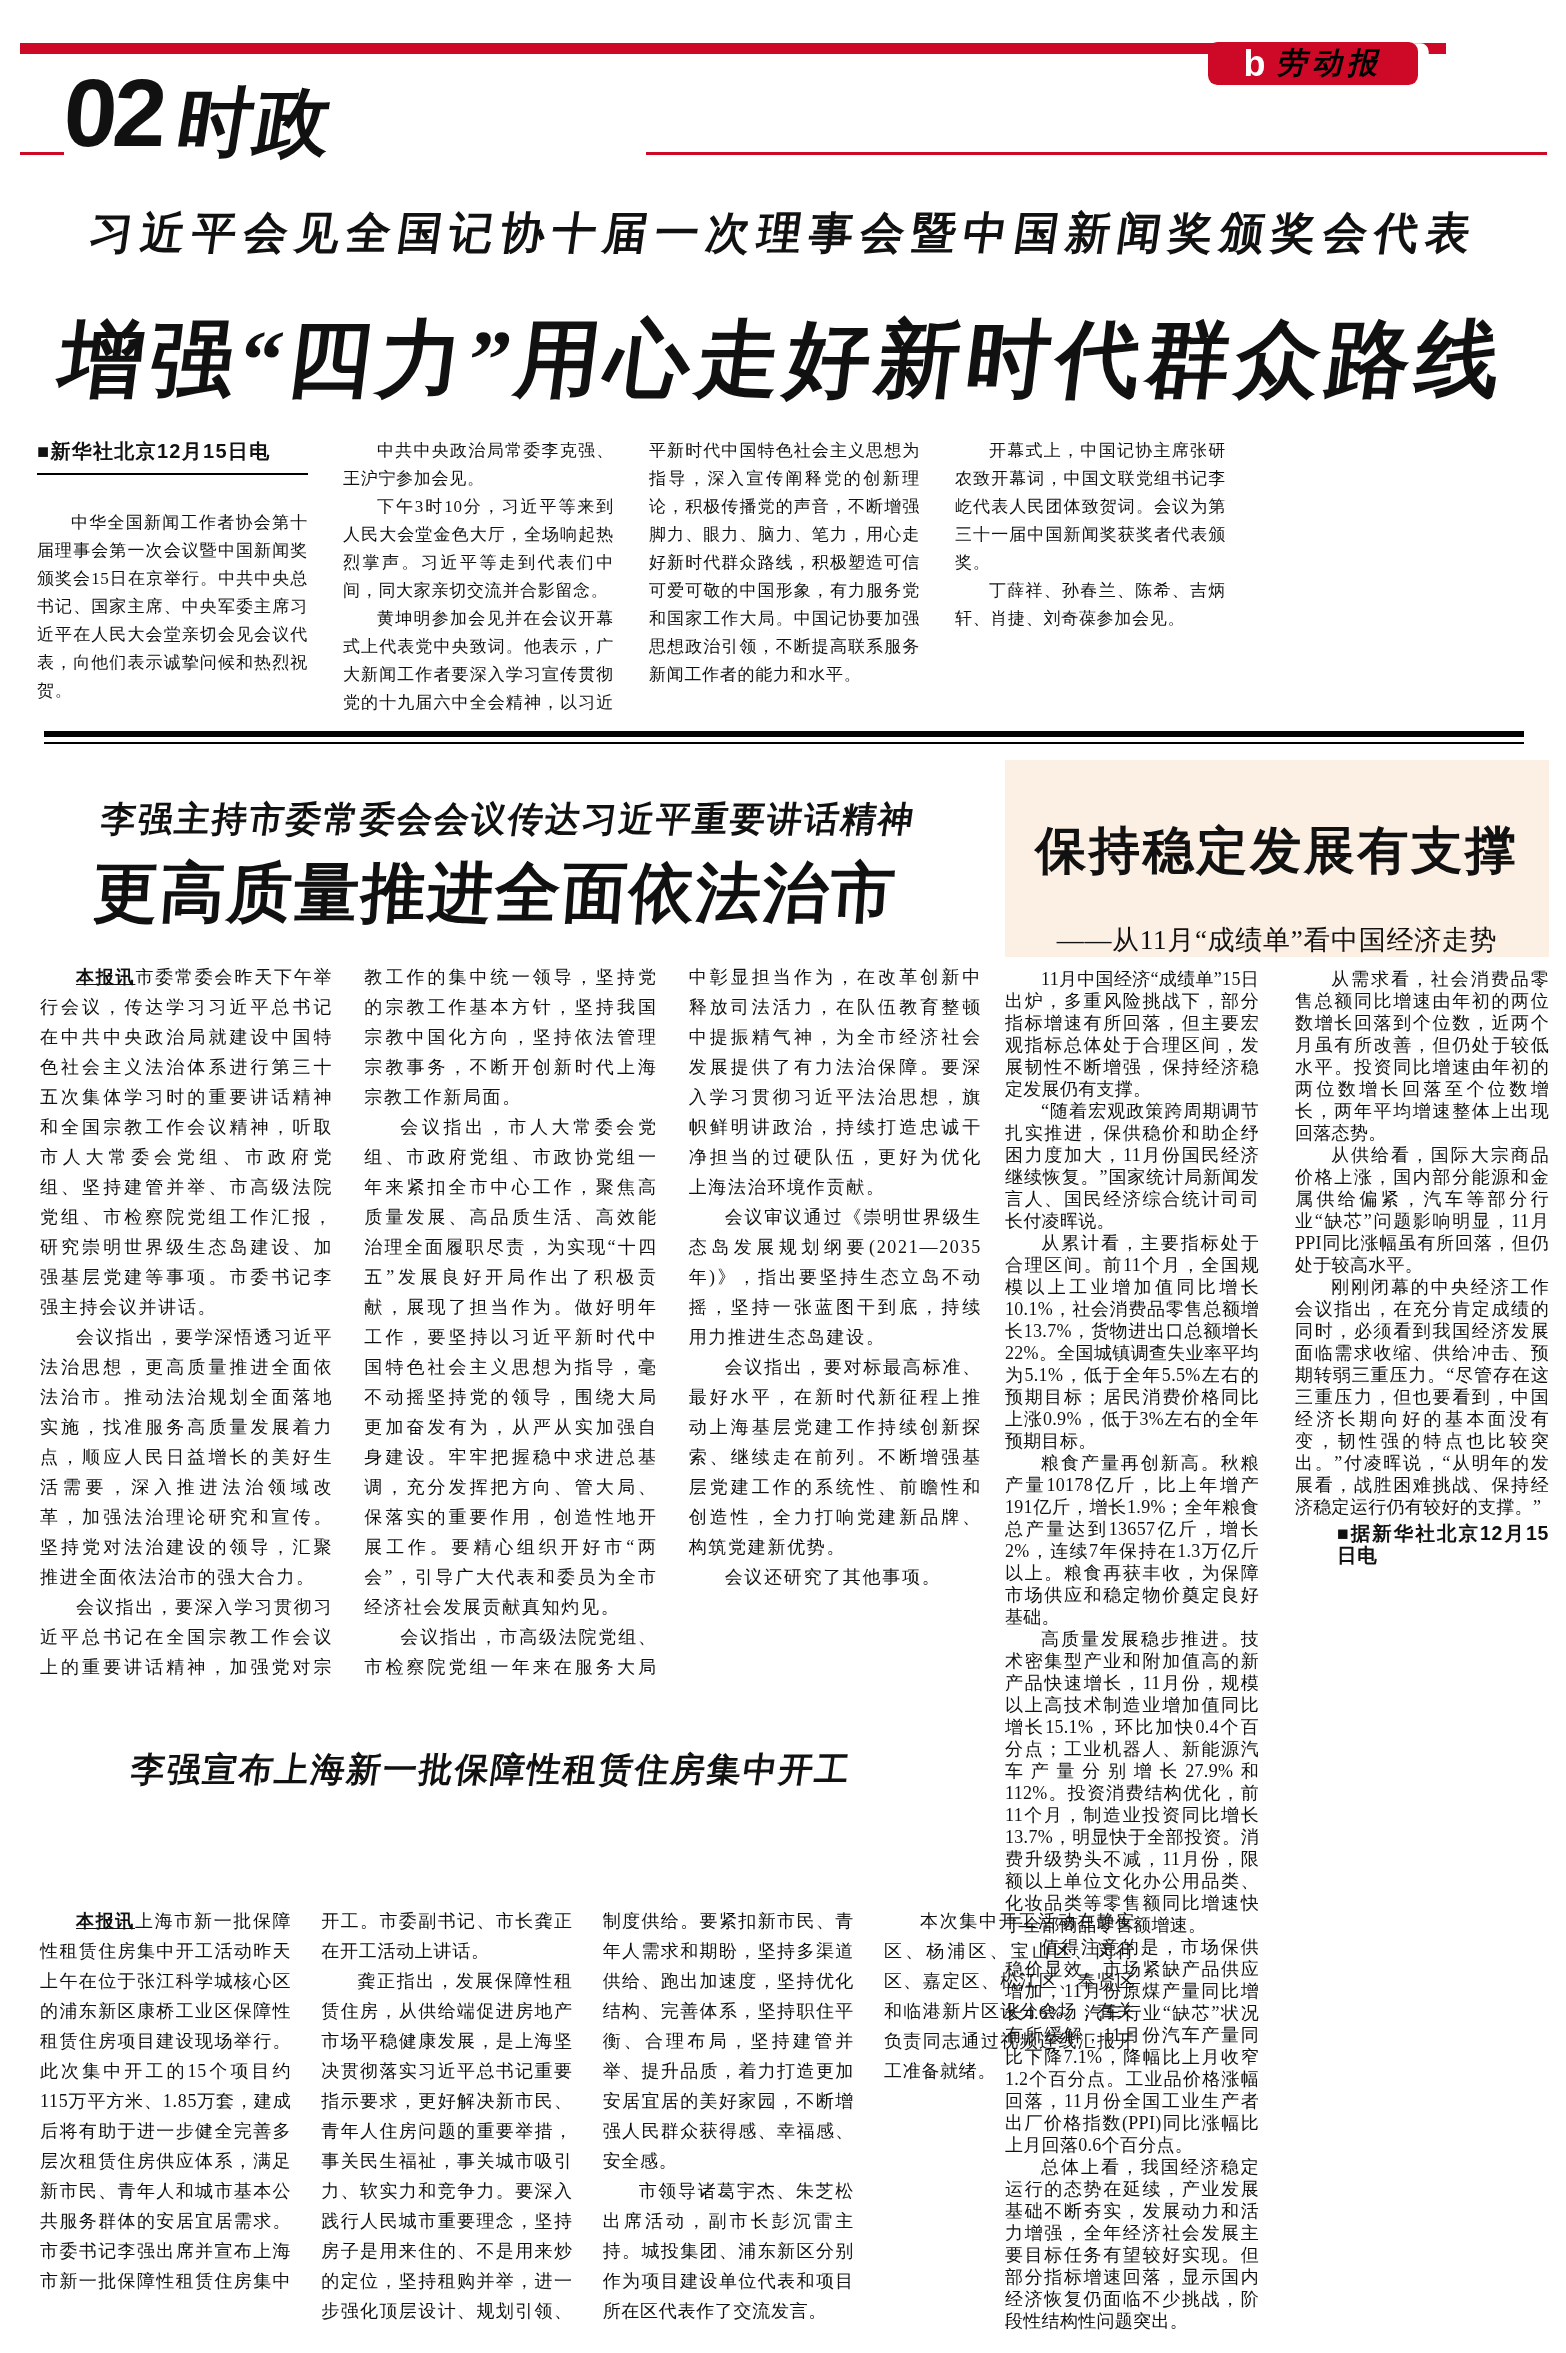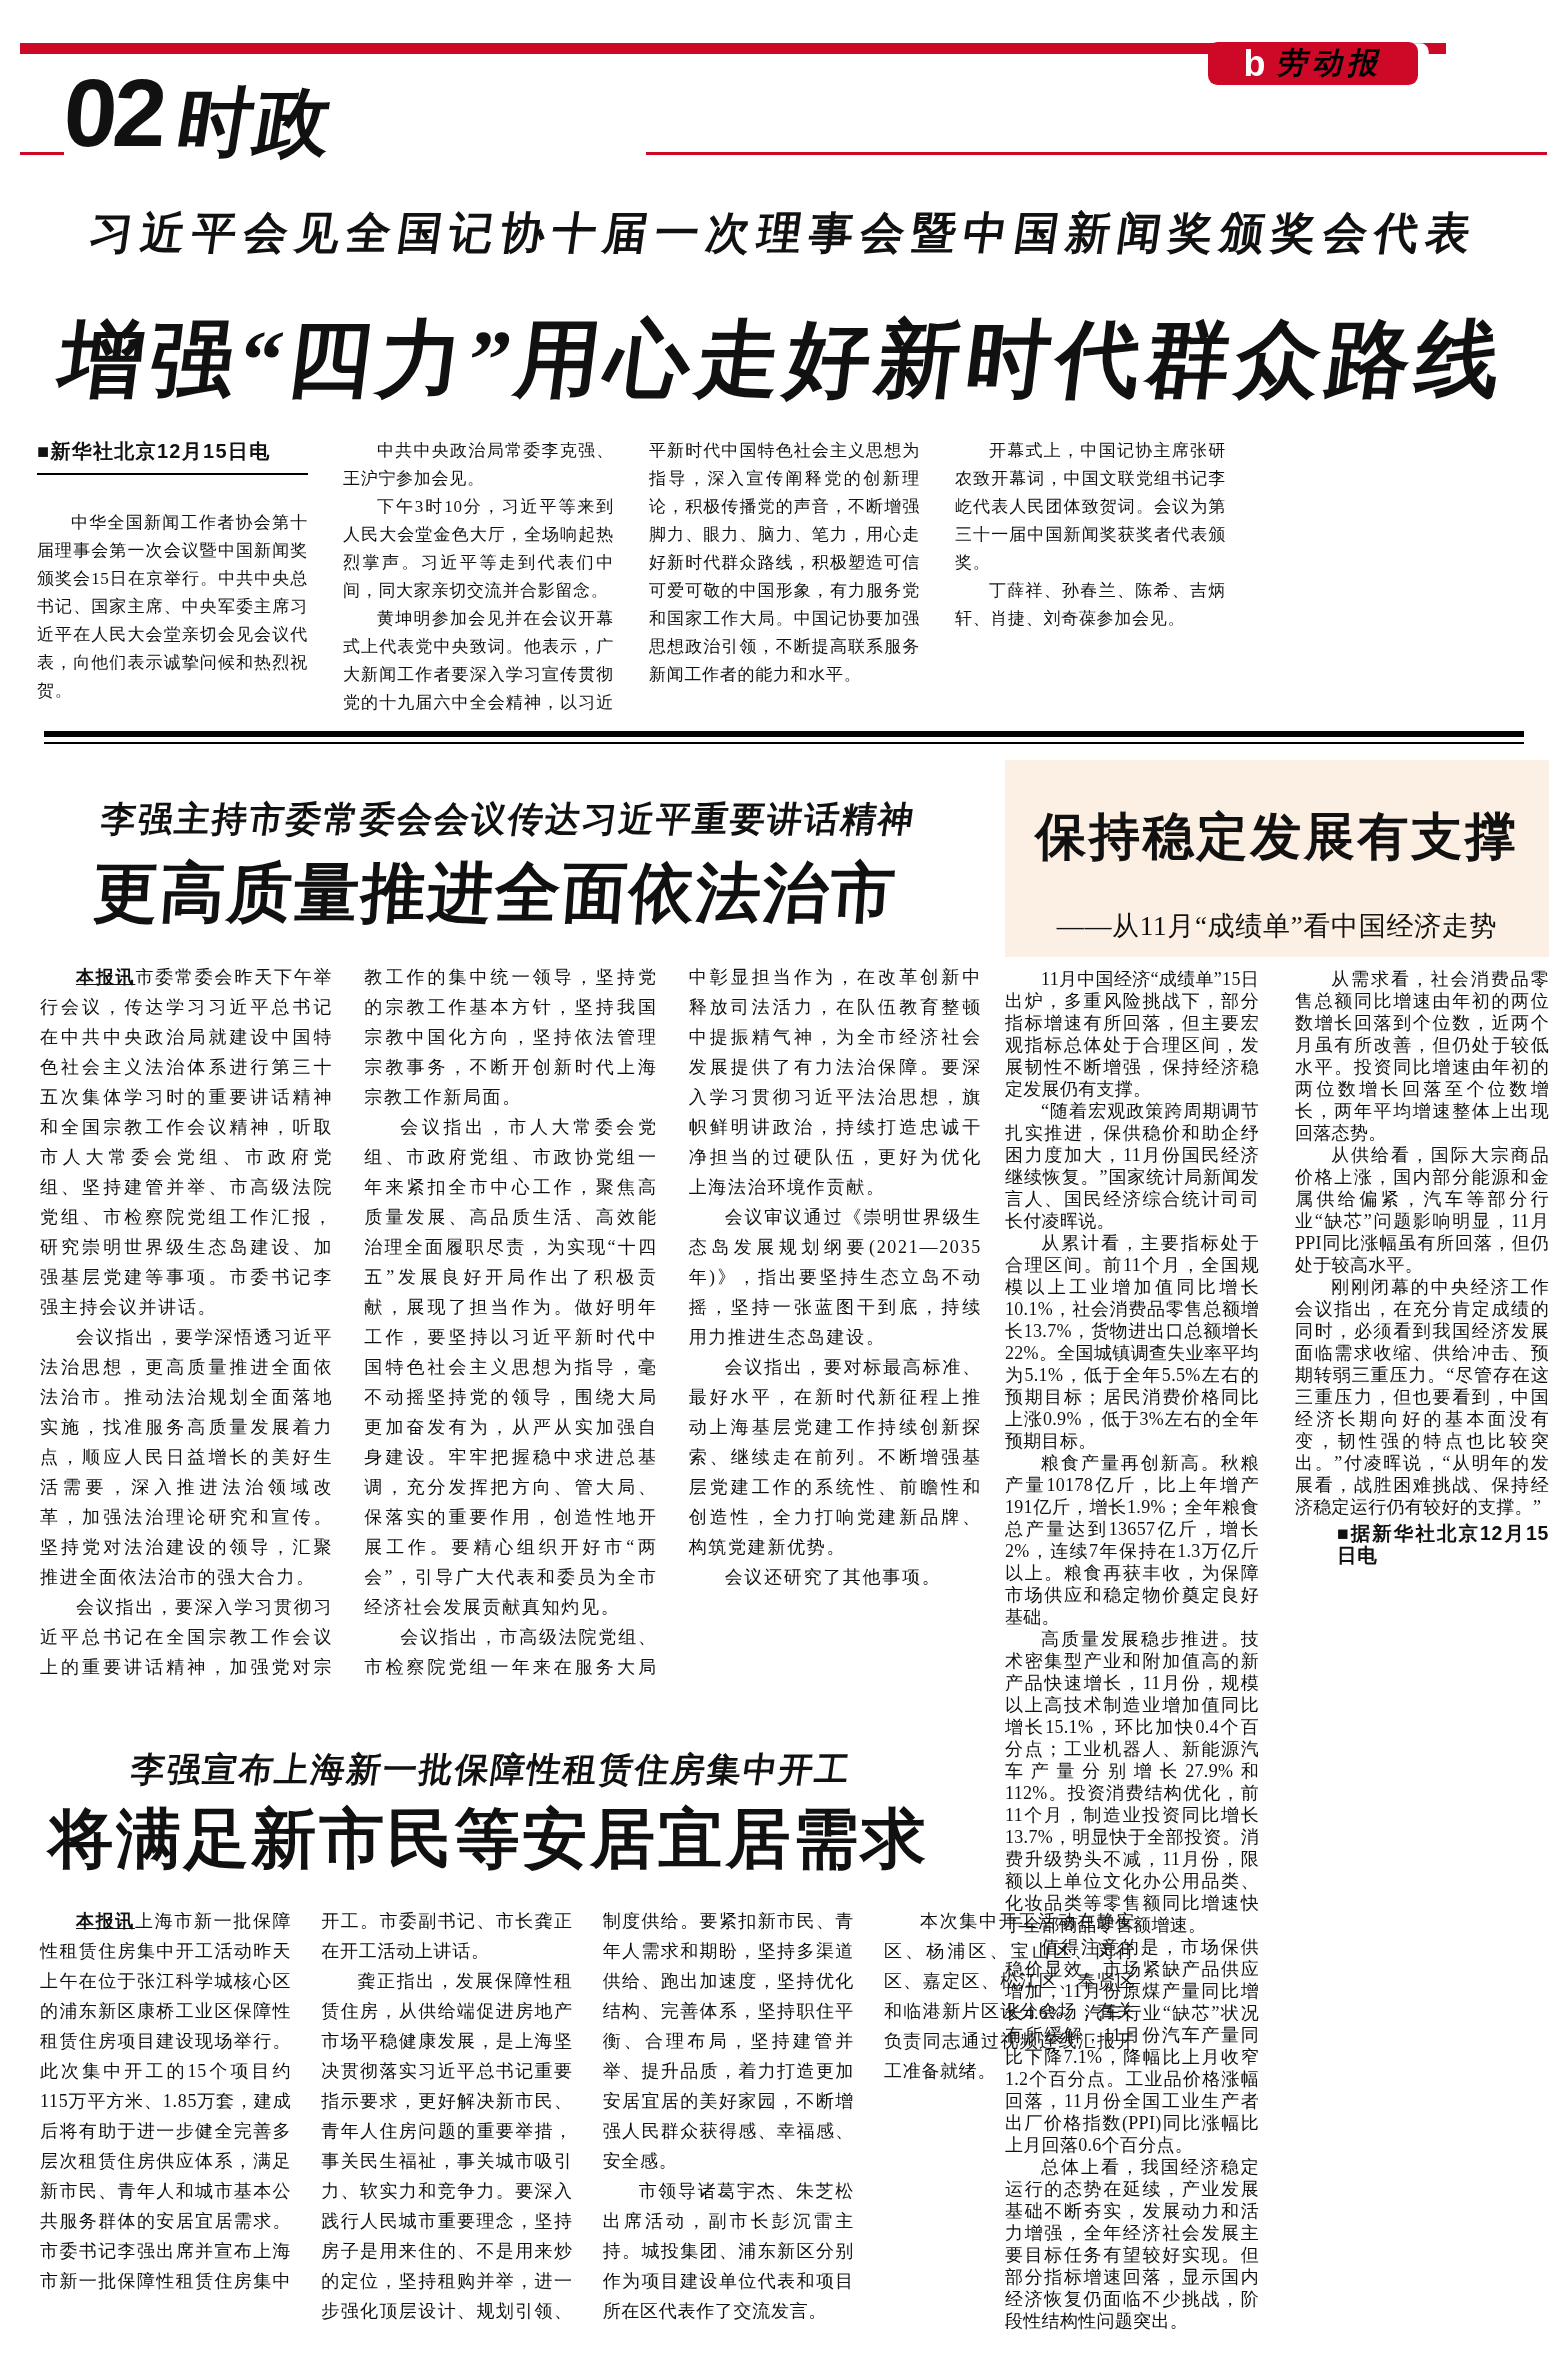--- a/index.html
+++ b/index.html
@@ -52,21 +52,21 @@
   .a3-kicker{position:absolute;left:131px;top:1747px;
         font-family:"Liberation Sans",sans-serif;font-weight:700;font-size:34px;
         letter-spacing:2px;transform:skewX(-8deg);}
   .a3-headline{position:absolute;left:47px;top:1795px;width:883px;text-align:center;
         font-weight:900;font-size:65px;letter-spacing:2.7px;}
   .a3-body{position:absolute;left:40px;top:1906px;width:814px;height:437px;
         column-count:3;column-gap:30px;column-fill:auto;
         font-size:18px;line-height:30px;letter-spacing:0.7px;text-align:justify;}
   
   .sidebar{position:absolute;left:1005px;top:760px;width:544px;}
-  .sb-box{height:197px;background:#fcefe3;text-align:center;box-sizing:border-box;padding-top:43px;}
+  .sb-box{height:197px;background:#fcefe3;text-align:center;box-sizing:border-box;padding-top:57px;}
   .sb-headline{font-weight:900;font-size:51px;letter-spacing:2.7px;}
   .sb-subtitle{font-size:27px;margin-top:36px;letter-spacing:0.7px;}
   .sb-body{margin-top:10.8px;height:1373px;column-count:2;column-gap:36px;column-fill:auto;
         font-size:18px;line-height:22px;letter-spacing:0.3px;text-align:justify;}
   .sb-source{font-family:"Liberation Sans",sans-serif;font-weight:700;font-size:19.5px;
         text-indent:0;margin-top:4px;letter-spacing:0.7px;margin-left:42px;}
   
   p{margin:0;text-indent:2em;}
   .lead-label{font-weight:700;margin-right:0;text-decoration:underline;}
   .bind-list{display:contents;}
@@ -98,21 +98,20 @@
   <div class="double-rule"></div>
 
   <div class="a2-kicker">李强主持市委常委会会议传达习近平重要讲话精神</div>
   <div class="a2-headline">更高质量推进全面依法治市</div>
   <div class="a2-body">
     <p><b class="lead-label">本报讯</b><span>市委常委会昨天下午举行会议，传达学习习近平总书记在中共中央政治局就建设中国特色社会主义法治体系进行第三十五次集体学习时的重要讲话精神和全国宗教工作会议精神，听取市人大常委会党组、市政府党组、坚持建管并举、市高级法院党组、市检察院党组工作汇报，研究崇明世界级生态岛建设、加强基层党建等事项。市委书记李强主持会议并讲话。</span></p>
     <div class="bind-list"><p>会议指出，要学深悟透习近平法治思想，更高质量推进全面依法治市。推动法治规划全面落地实施，找准服务高质量发展着力点，顺应人民日益增长的美好生活需要，深入推进法治领域改革，加强法治理论研究和宣传。坚持党对法治建设的领导，汇聚推进全面依法治市的强大合力。</p><p>会议指出，要深入学习贯彻习近平总书记在全国宗教工作会议上的重要讲话精神，加强党对宗教工作的集中统一领导，坚持党的宗教工作基本方针，坚持我国宗教中国化方向，坚持依法管理宗教事务，不断开创新时代上海宗教工作新局面。</p><p>会议指出，市人大常委会党组、市政府党组、市政协党组一年来紧扣全市中心工作，聚焦高质量发展、高品质生活、高效能治理全面履职尽责，为实现“十四五”发展良好开局作出了积极贡献，展现了担当作为。做好明年工作，要坚持以习近平新时代中国特色社会主义思想为指导，毫不动摇坚持党的领导，围绕大局更加奋发有为，从严从实加强自身建设。牢牢把握稳中求进总基调，充分发挥把方向、管大局、保落实的重要作用，创造性地开展工作。要精心组织开好市“两会”，引导广大代表和委员为全市经济社会发展贡献真知灼见。</p><p>会议指出，市高级法院党组、市检察院党组一年来在服务大局中彰显担当作为，在改革创新中释放司法活力，在队伍教育整顿中提振精气神，为全市经济社会发展提供了有力法治保障。要深入学习贯彻习近平法治思想，旗帜鲜明讲政治，持续打造忠诚干净担当的过硬队伍，更好为优化上海法治环境作贡献。</p><p>会议审议通过《崇明世界级生态岛发展规划纲要(2021—2035年)》，指出要坚持生态立岛不动摇，坚持一张蓝图干到底，持续用力推进生态岛建设。</p><p>会议指出，要对标最高标准、最好水平，在新时代新征程上推动上海基层党建工作持续创新探索、继续走在前列。不断增强基层党建工作的系统性、前瞻性和创造性，全力打响党建新品牌、构筑党建新优势。</p><p>会议还研究了其他事项。</p></div>
   </div>
 
   <div class="a3-kicker">李强宣布上海新一批保障性租赁住房集中开工</div>
-  <div class="a3-headline">将满足新市民等安居宜居需求</div>
   <div class="a3-body">
     <p><b class="lead-label">本报讯</b><span>上海市新一批保障性租赁住房集中开工活动昨天上午在位于张江科学城核心区的浦东新区康桥工业区保障性租赁住房项目建设现场举行。此次集中开工的15个项目约115万平方米、1.85万套，建成后将有助于进一步健全完善多层次租赁住房供应体系，满足新市民、青年人和城市基本公共服务群体的安居宜居需求。市委书记李强出席并宣布上海市新一批保障性租赁住房集中开工。市委副书记、市长龚正在开工活动上讲话。</span></p>
     <div class="bind-list"><p>龚正指出，发展保障性租赁住房，从供给端促进房地产市场平稳健康发展，是上海坚决贯彻落实习近平总书记重要指示要求，更好解决新市民、青年人住房问题的重要举措，事关民生福祉，事关城市吸引力、软实力和竞争力。要深入践行人民城市重要理念，坚持房子是用来住的、不是用来炒的定位，坚持租购并举，进一步强化顶层设计、规划引领、制度供给。要紧扣新市民、青年人需求和期盼，坚持多渠道供给、跑出加速度，坚持优化结构、完善体系，坚持职住平衡、合理布局，坚持建管并举、提升品质，着力打造更加安居宜居的美好家园，不断增强人民群众获得感、幸福感、安全感。</p><p>市领导诸葛宇杰、朱芝松出席活动，副市长彭沉雷主持。城投集团、浦东新区分别作为项目建设单位代表和项目所在区代表作了交流发言。</p><p>本次集中开工活动在静安区、杨浦区、宝山区、闵行区、嘉定区、松江区、奉贤区和临港新片区设分会场，有关负责同志通过视频连线汇报开工准备就绪。</p></div>
   </div>
 
   <div class="sidebar">
     <div class="sb-box">
       <div class="sb-headline">保持稳定发展有支撑</div>
       <div class="sb-subtitle">——从11月“成绩单”看中国经济走势</div>
     </div>

